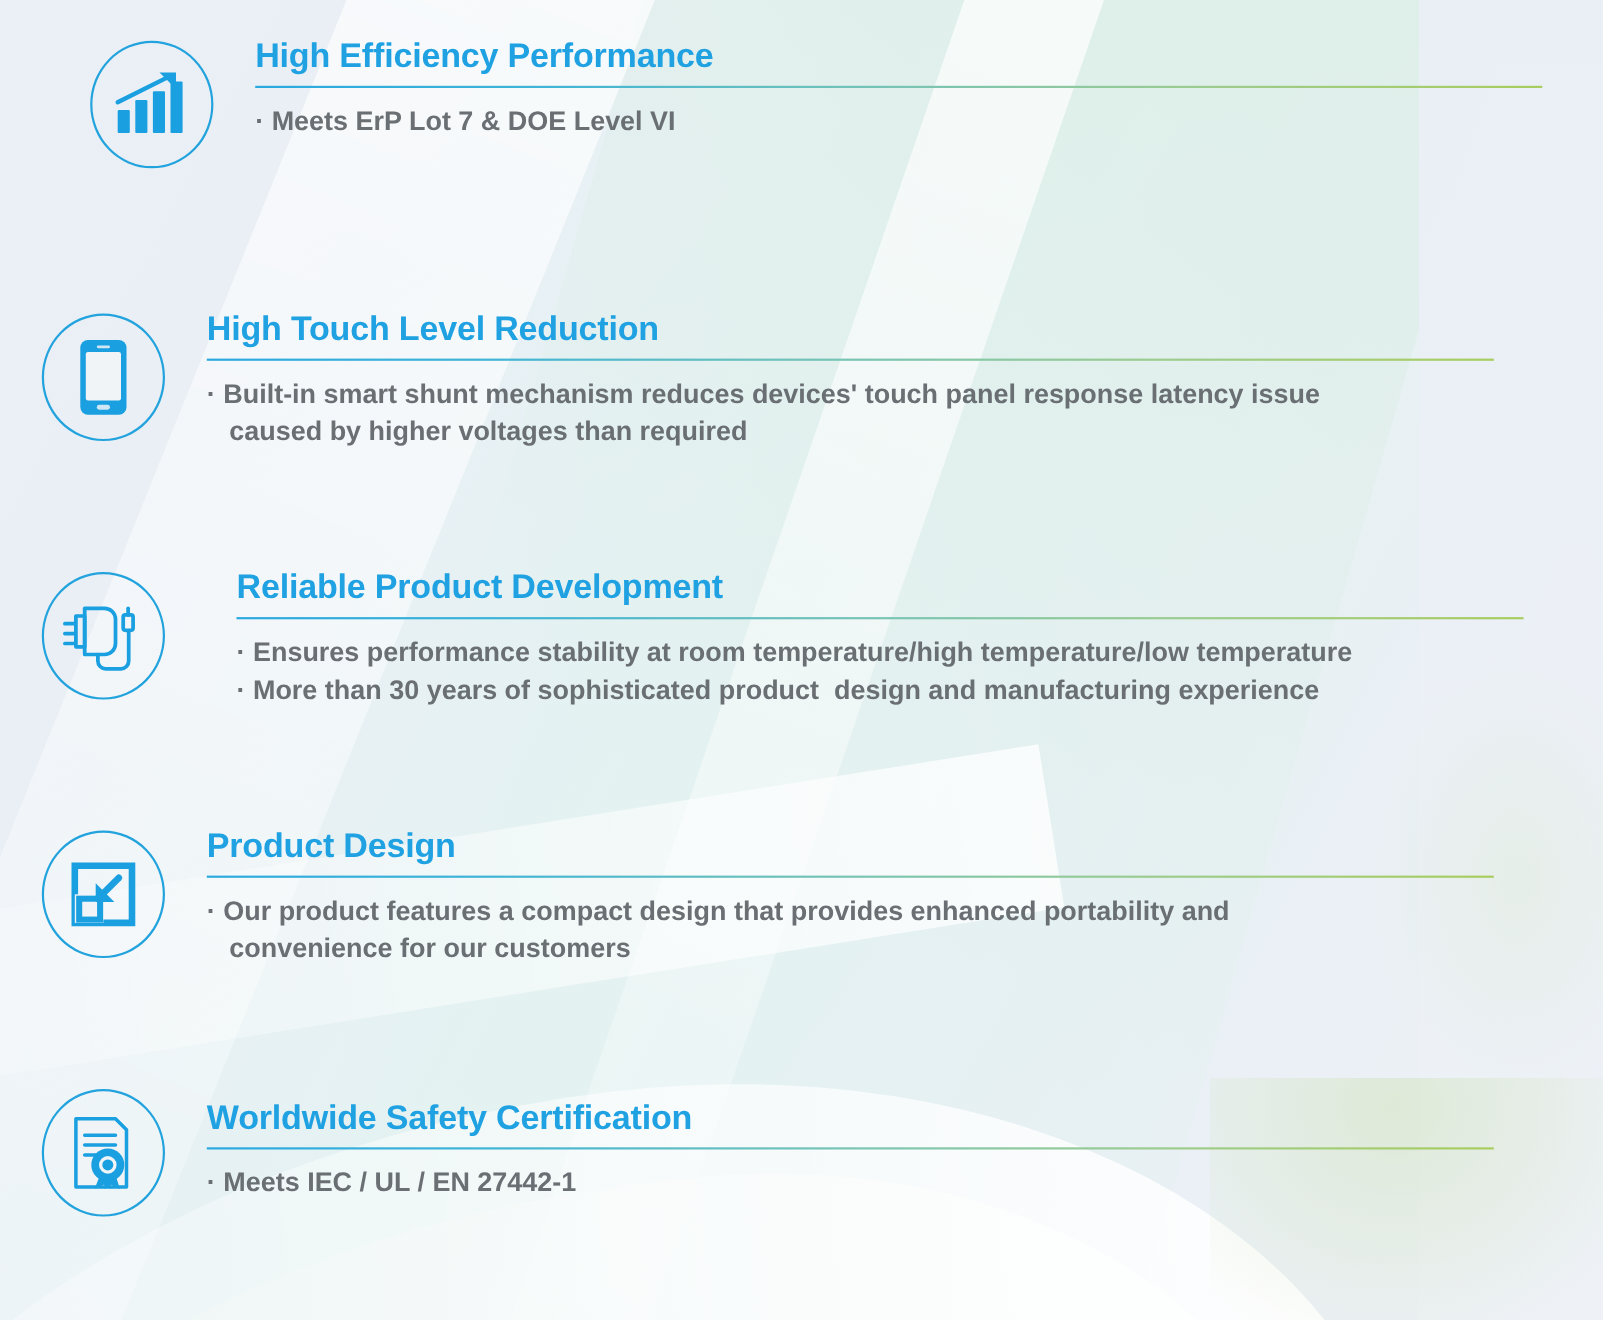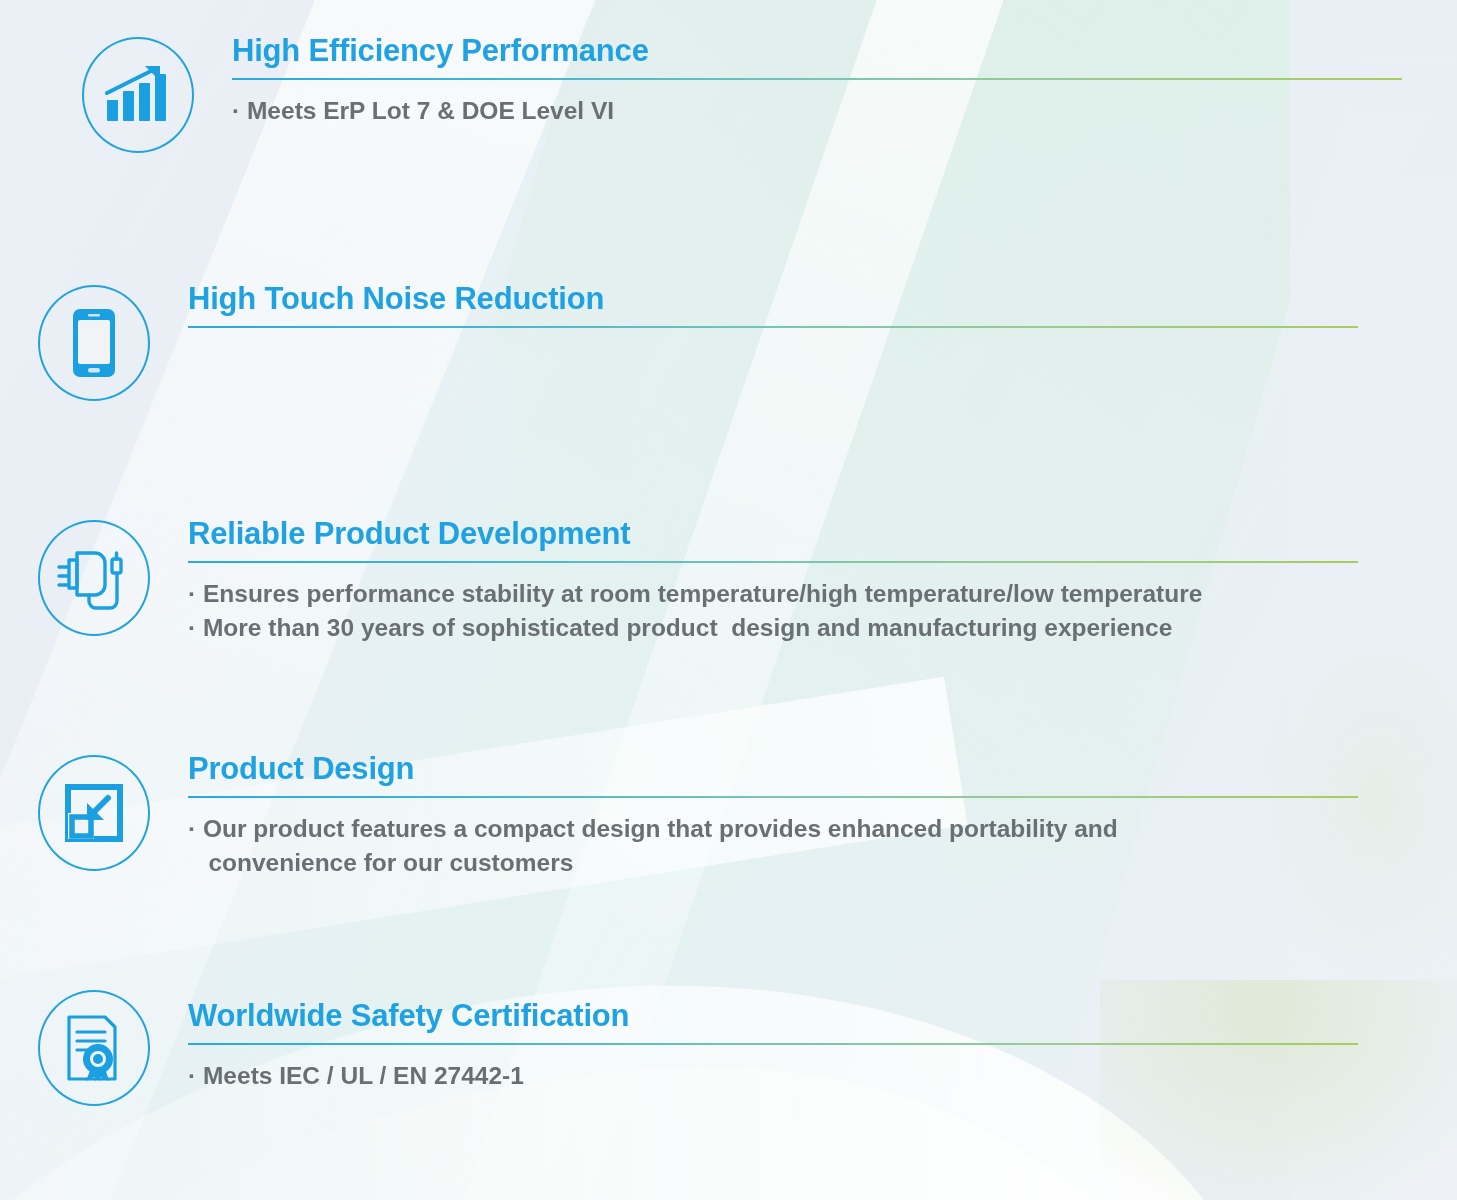--- a/index.html
+++ b/index.html
@@ -159,21 +159,21 @@
   .feat-line {
     font-size: 24.5px;
     color: #6a6f74;
     line-height: 1.42;
     white-space: pre-wrap;
   }
 
   
   .f0 { top: 35px; padding-left: 44px; }
   .f1 { top: 283px; }
-  .f2 { top: 518px; }
+  .f2 { top: 518px; gap: 27px; }
   .f3 { top: 753px; }
   .f4 { top: 988px; align-items: center; }
 </style>
 </head>
 <body>
 
 <div id="page">
 
   <div class="bg-layer">
     <div class="band band-b"></div>
@@ -218,22 +218,26 @@
         <div class="icon-circle">
           <svg width="48" height="74" viewBox="0 0 48 74" fill="none">
             <rect x="3" y="3" width="42" height="68" rx="7" fill="#1a9fe0"></rect>
             <rect x="8" y="14" width="32" height="44" rx="2" fill="#f0f4f7"></rect>
             <rect x="18" y="8" width="12" height="2.6" rx="1.3" fill="#cfe6f5"></rect>
             <rect x="18" y="62" width="12" height="4.5" rx="2.2" fill="#cfe6f5"></rect>
           </svg>
         </div>
       </div>
       <div class="feat-body">
-        <div class="feat-title">High Touch Noise Reduction</div>
-        <div class="feat-rule"></div>
+        <div class="feat-title">High Touch Level Reduction</div>
+        <div class="feat-rule"></div>
+        <div class="feat-lines">
+          <div class="feat-line">· Built-in smart shunt mechanism reduces devices' touch panel response latency issue</div>
+          <div class="feat-line">   caused by higher voltages than required</div>
+        </div>
       </div>
     </div>
 
     <div class="feature f2">
       <div class="icon-wrap">
         <div class="icon-circle">
           <svg width="78" height="70" viewBox="0 0 78 70" fill="none" stroke="#1a9fe0" stroke-width="3.4" stroke-linecap="round" stroke-linejoin="round">
             <path d="M22 10 h18 a10 10 0 0 1 10 10 v22 a10 10 0 0 1 -10 10 h-18 z"></path>
             <path d="M14 17 h8 v28 h-8 z"></path>
             <path d="M4 24 h9 M4 33 h9 M4 42 h9"></path>

